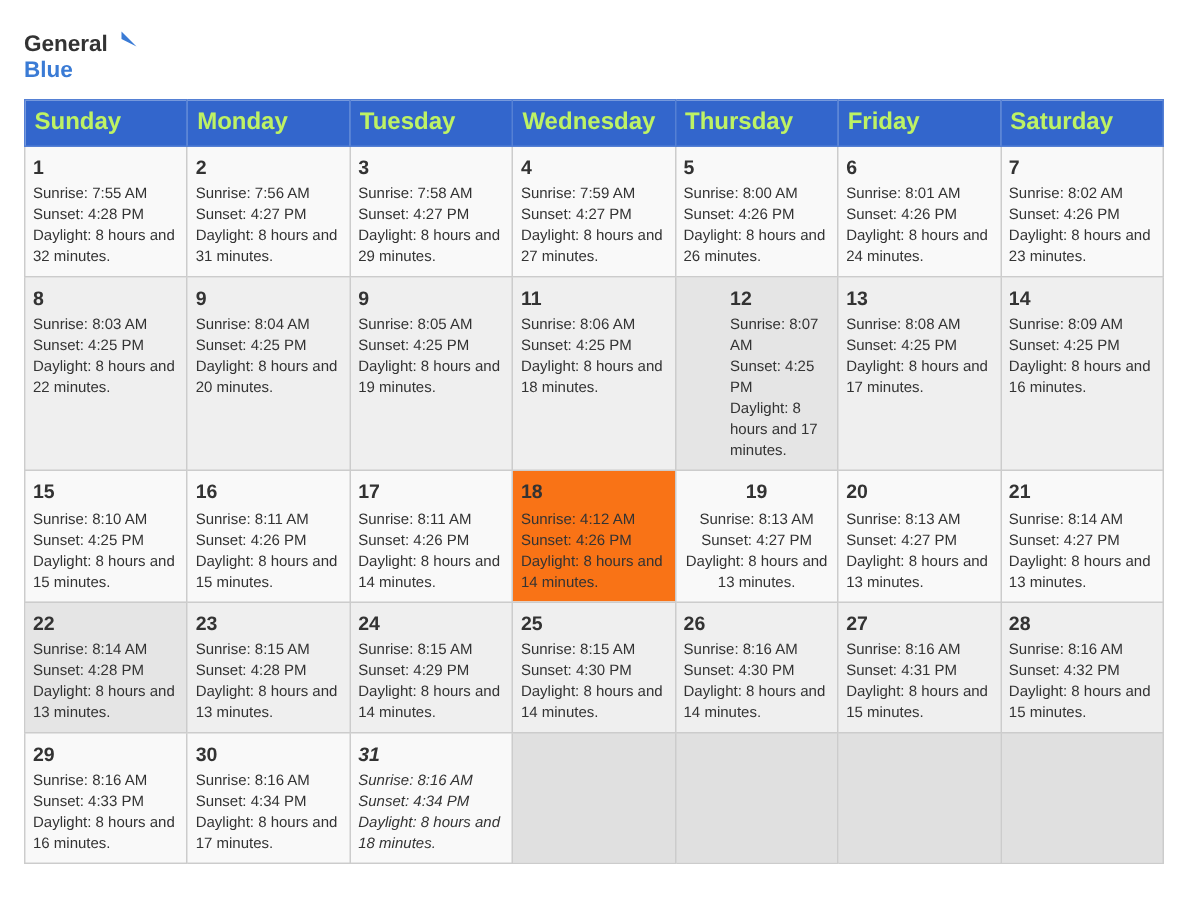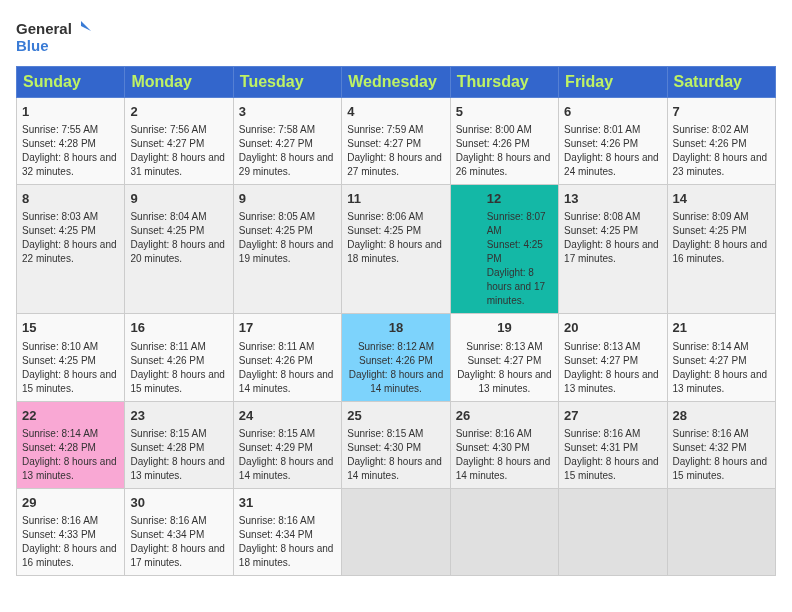--- a/index.html
+++ b/index.html
@@ -109,45 +109,45 @@
         <td style="background-color: rgb(249, 249, 249);"><span class="day-number">4</span><span>Sunrise: 7:59 AM</span><br><span>Sunset: 4:27 PM</span><br><span>Daylight: 8 hours and 27 minutes.</span></td>
         <td style="background-color: rgb(249, 249, 249);"><span class="day-number">5</span><span>Sunrise: 8:00 AM</span><br><span>Sunset: 4:26 PM</span><br><span>Daylight: 8 hours and 26 minutes.</span></td>
         <td style="background-color: rgb(249, 249, 249);"><span class="day-number">6</span><span>Sunrise: 8:01 AM</span><br><span>Sunset: 4:26 PM</span><br><span>Daylight: 8 hours and 24 minutes.</span></td>
         <td style="background-color: rgb(249, 249, 249);"><span class="day-number">7</span><span>Sunrise: 8:02 AM</span><br><span>Sunset: 4:26 PM</span><br><span>Daylight: 8 hours and 23 minutes.</span></td>
       </tr>
       <tr>
         <td style="background-color: rgb(239, 239, 239);"><span class="day-number">8</span><span>Sunrise: 8:03 AM</span><br><span>Sunset: 4:25 PM</span><br><span>Daylight: 8 hours and 22 minutes.</span></td>
         <td style="background-color: rgb(239, 239, 239);"><span class="day-number">9</span><span>Sunrise: 8:04 AM</span><br><span>Sunset: 4:25 PM</span><br><span>Daylight: 8 hours and 20 minutes.</span></td>
         <td style="background-color: rgb(239, 239, 239);"><span class="day-number">9</span><span>Sunrise: 8:05 AM</span><br><span>Sunset: 4:25 PM</span><br><span>Daylight: 8 hours and 19 minutes.</span></td>
         <td style="background-color: rgb(239, 239, 239);"><span class="day-number">11</span><span>Sunrise: 8:06 AM</span><br><span>Sunset: 4:25 PM</span><br><span>Daylight: 8 hours and 18 minutes.</span></td>
-        <td style="background-color: #14b8a6; padding-left: 36px;"><span class="day-number">12</span><span>Sunrise: 8:07 AM</span><br><span>Sunset: 4:25 PM</span><br><span>Daylight: 8 hours and 17 minutes.</span></td>
+        <td style="background-color: #e5e5e5; padding-left: 36px;"><span class="day-number">12</span><span>Sunrise: 8:07 AM</span><br><span>Sunset: 4:25 PM</span><br><span>Daylight: 8 hours and 17 minutes.</span></td>
         <td style="background-color: rgb(239, 239, 239);"><span class="day-number">13</span><span>Sunrise: 8:08 AM</span><br><span>Sunset: 4:25 PM</span><br><span>Daylight: 8 hours and 17 minutes.</span></td>
         <td style="background-color: rgb(239, 239, 239);"><span class="day-number">14</span><span>Sunrise: 8:09 AM</span><br><span>Sunset: 4:25 PM</span><br><span>Daylight: 8 hours and 16 minutes.</span></td>
       </tr>
       <tr>
         <td style="background-color: rgb(249, 249, 249);"><span class="day-number">15</span><span>Sunrise: 8:10 AM</span><br><span>Sunset: 4:25 PM</span><br><span>Daylight: 8 hours and 15 minutes.</span></td>
         <td style="background-color: rgb(249, 249, 249); margin-left: 16px;"><span class="day-number">16</span><span>Sunrise: 8:11 AM</span><br><span>Sunset: 4:26 PM</span><br><span>Daylight: 8 hours and 15 minutes.</span></td>
         <td style="background-color: rgb(249, 249, 249);"><span class="day-number">17</span><span>Sunrise: 8:11 AM</span><br><span>Sunset: 4:26 PM</span><br><span>Daylight: 8 hours and 14 minutes.</span></td>
-        <td style="background-color: #7dd3fc; text-align: center;"><span class="day-number">18</span><span>Sunrise: 8:12 AM</span><br><span>Sunset: 4:26 PM</span><br><span>Daylight: 8 hours and 14 minutes.</span></td>
+        <td style="background-color: #f97316;"><span class="day-number">18</span><span>Sunrise: 4:12 AM</span><br><span>Sunset: 4:26 PM</span><br><span>Daylight: 8 hours and 14 minutes.</span></td>
         <td style="background-color: rgb(249, 249, 249); text-align: center;"><span class="day-number">19</span><span>Sunrise: 8:13 AM</span><br><span>Sunset: 4:27 PM</span><br><span>Daylight: 8 hours and 13 minutes.</span></td>
         <td style="background-color: rgb(249, 249, 249); margin-top: 36px;"><span class="day-number">20</span><span>Sunrise: 8:13 AM</span><br><span>Sunset: 4:27 PM</span><br><span>Daylight: 8 hours and 13 minutes.</span></td>
         <td style="background-color: rgb(249, 249, 249);"><span class="day-number">21</span><span>Sunrise: 8:14 AM</span><br><span>Sunset: 4:27 PM</span><br><span>Daylight: 8 hours and 13 minutes.</span></td>
       </tr>
       <tr>
-        <td style="background-color: #f9a8d4;"><span class="day-number">22</span><span>Sunrise: 8:14 AM</span><br><span>Sunset: 4:28 PM</span><br><span>Daylight: 8 hours and 13 minutes.</span></td>
+        <td style="background-color: #e5e5e5;"><span class="day-number">22</span><span>Sunrise: 8:14 AM</span><br><span>Sunset: 4:28 PM</span><br><span>Daylight: 8 hours and 13 minutes.</span></td>
         <td style="background-color: rgb(239, 239, 239);"><span class="day-number">23</span><span>Sunrise: 8:15 AM</span><br><span>Sunset: 4:28 PM</span><br><span>Daylight: 8 hours and 13 minutes.</span></td>
         <td style="background-color: rgb(239, 239, 239);"><span class="day-number">24</span><span>Sunrise: 8:15 AM</span><br><span>Sunset: 4:29 PM</span><br><span>Daylight: 8 hours and 14 minutes.</span></td>
         <td style="background-color: rgb(239, 239, 239);"><span class="day-number">25</span><span>Sunrise: 8:15 AM</span><br><span>Sunset: 4:30 PM</span><br><span>Daylight: 8 hours and 14 minutes.</span></td>
         <td style="background-color: rgb(239, 239, 239); margin-left: 32px;"><span class="day-number">26</span><span>Sunrise: 8:16 AM</span><br><span>Sunset: 4:30 PM</span><br><span>Daylight: 8 hours and 14 minutes.</span></td>
         <td style="background-color: rgb(239, 239, 239);"><span class="day-number">27</span><span>Sunrise: 8:16 AM</span><br><span>Sunset: 4:31 PM</span><br><span>Daylight: 8 hours and 15 minutes.</span></td>
         <td style="background-color: rgb(239, 239, 239);"><span class="day-number">28</span><span>Sunrise: 8:16 AM</span><br><span>Sunset: 4:32 PM</span><br><span>Daylight: 8 hours and 15 minutes.</span></td>
       </tr>
       <tr>
         <td style="background-color: rgb(249, 249, 249); margin-top: 23px;"><span class="day-number">29</span><span>Sunrise: 8:16 AM</span><br><span>Sunset: 4:33 PM</span><br><span>Daylight: 8 hours and 16 minutes.</span></td>
         <td style="background-color: rgb(249, 249, 249);"><span class="day-number">30</span><span>Sunrise: 8:16 AM</span><br><span>Sunset: 4:34 PM</span><br><span>Daylight: 8 hours and 17 minutes.</span></td>
-        <td style="background-color: rgb(249, 249, 249);"><span class="day-number">31</span><span>Sunrise: 8:16 AM</span><br><span>Sunset: 4:34 PM</span><br><span>Daylight: 8 hours and 18 minutes.</span></td>
+        <td style="background-color: rgb(249, 249, 249); font-style: italic;"><span class="day-number">31</span><span>Sunrise: 8:16 AM</span><br><span>Sunset: 4:34 PM</span><br><span>Daylight: 8 hours and 18 minutes.</span></td>
         <td class="cell-empty"></td>
         <td class="cell-empty"></td>
         <td class="cell-empty"></td>
         <td class="cell-empty"></td>
       </tr>
     </tbody>
 </table>
 
 </body></html>

